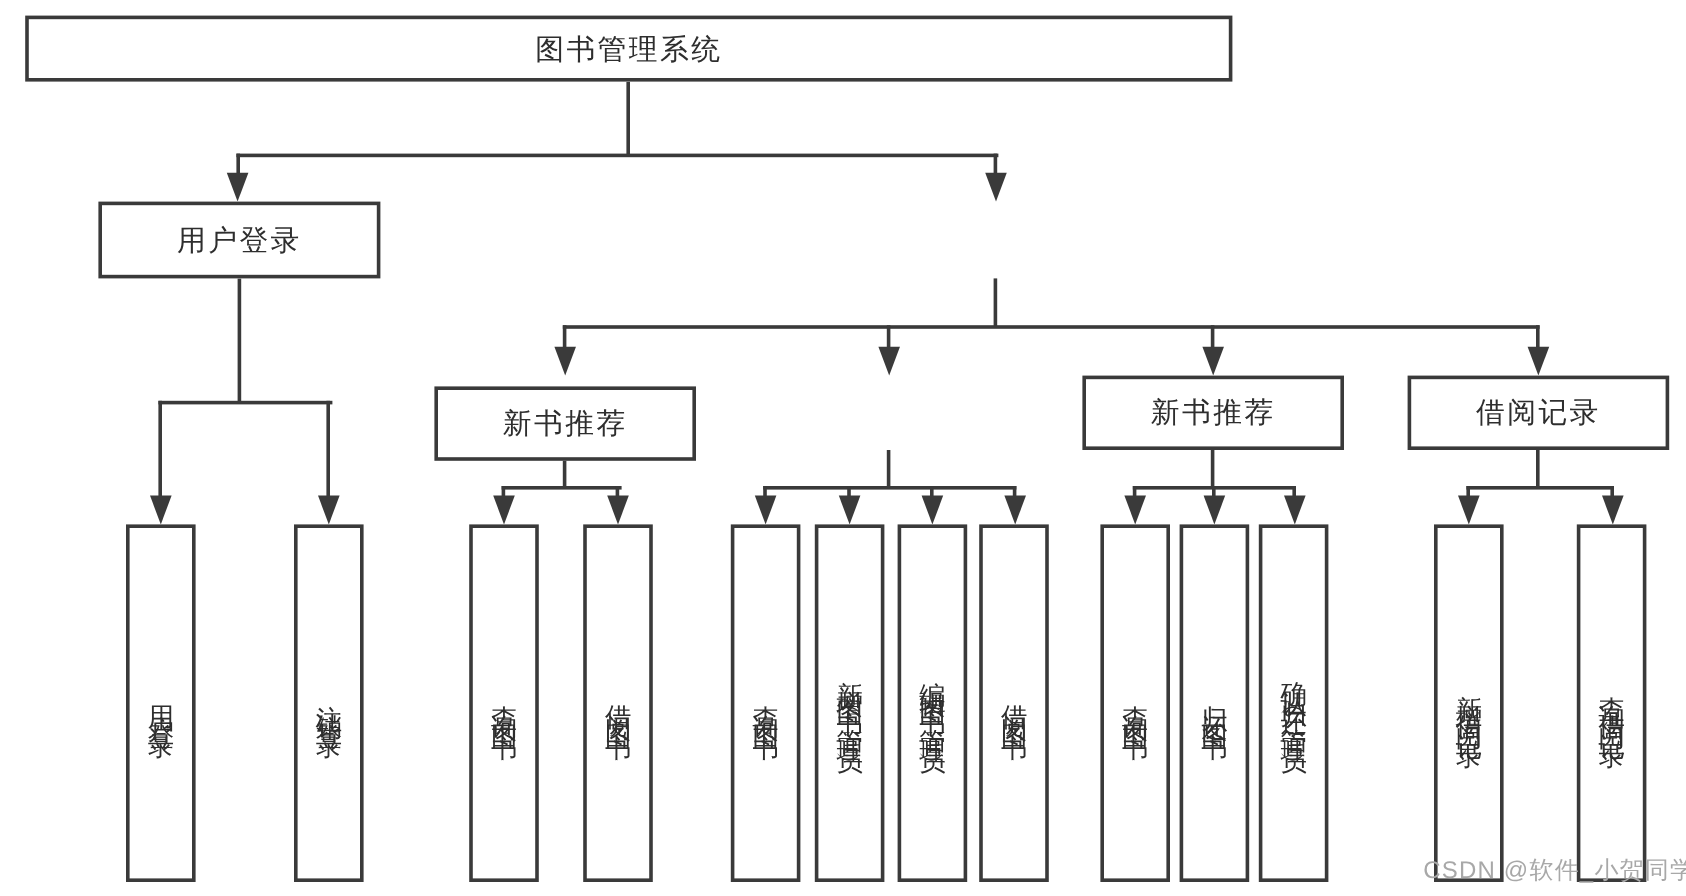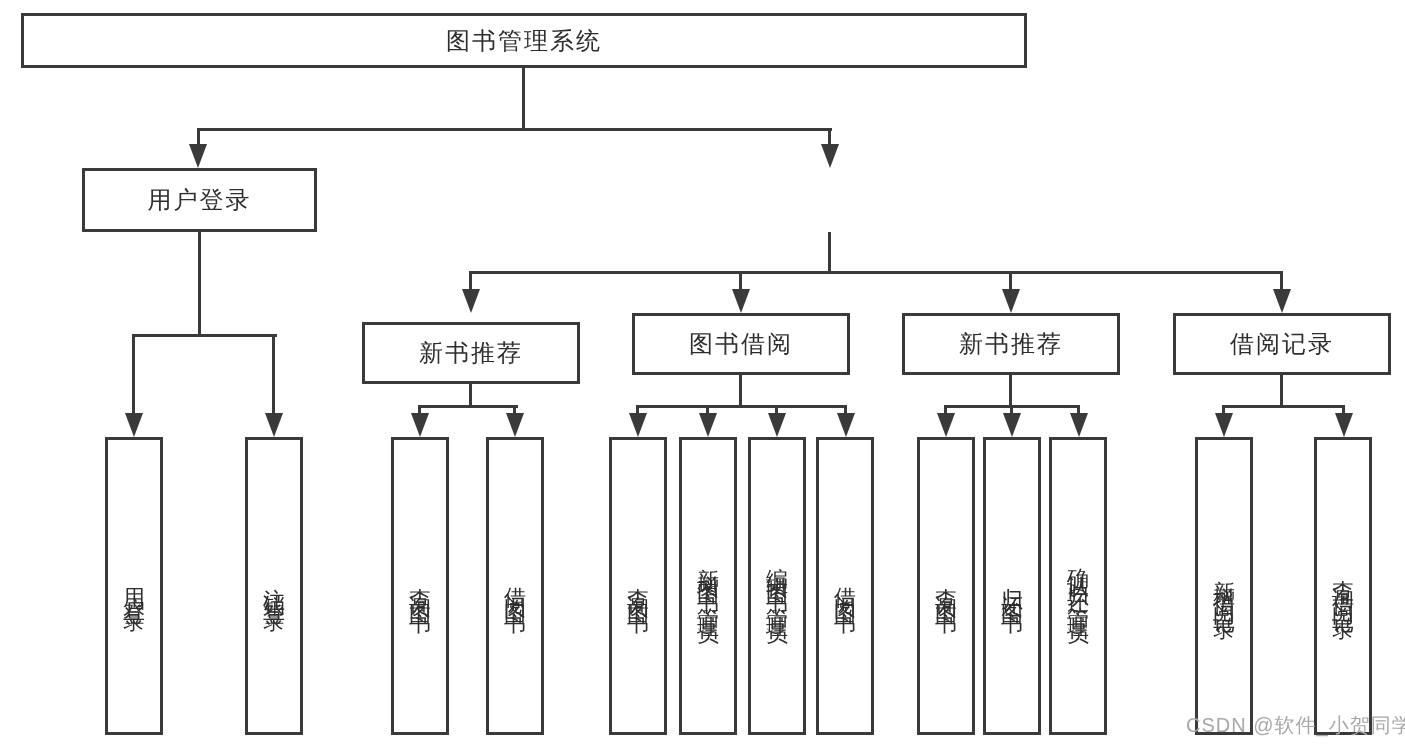--- a/index.html
+++ b/index.html
@@ -70,23 +70,20 @@
 
   <div class="box" style="left:82px; top:168px; width:235px; height:64px;">
     <span class="hl">用户登录</span>
   </div>
 
 
   <div class="box" style="left:362px; top:322px; width:218px; height:62px;">
     <span class="hl">新书推荐</span>
   </div>
 
-  <div class="box" style="left:632px; top:313px; width:218px; height:62px;">
-    <span class="hl">图书借阅</span>
-  </div>
 
   <div class="box" style="left:902px; top:313px; width:218px; height:62px;">
     <span class="hl">新书推荐</span>
   </div>
 
   <div class="box" style="left:1173px; top:313px; width:218px; height:62px;">
     <span class="hl">借阅记录</span>
   </div>
 
   <div class="box" style="left:105px; top:437px; width:58px; height:298px;">

